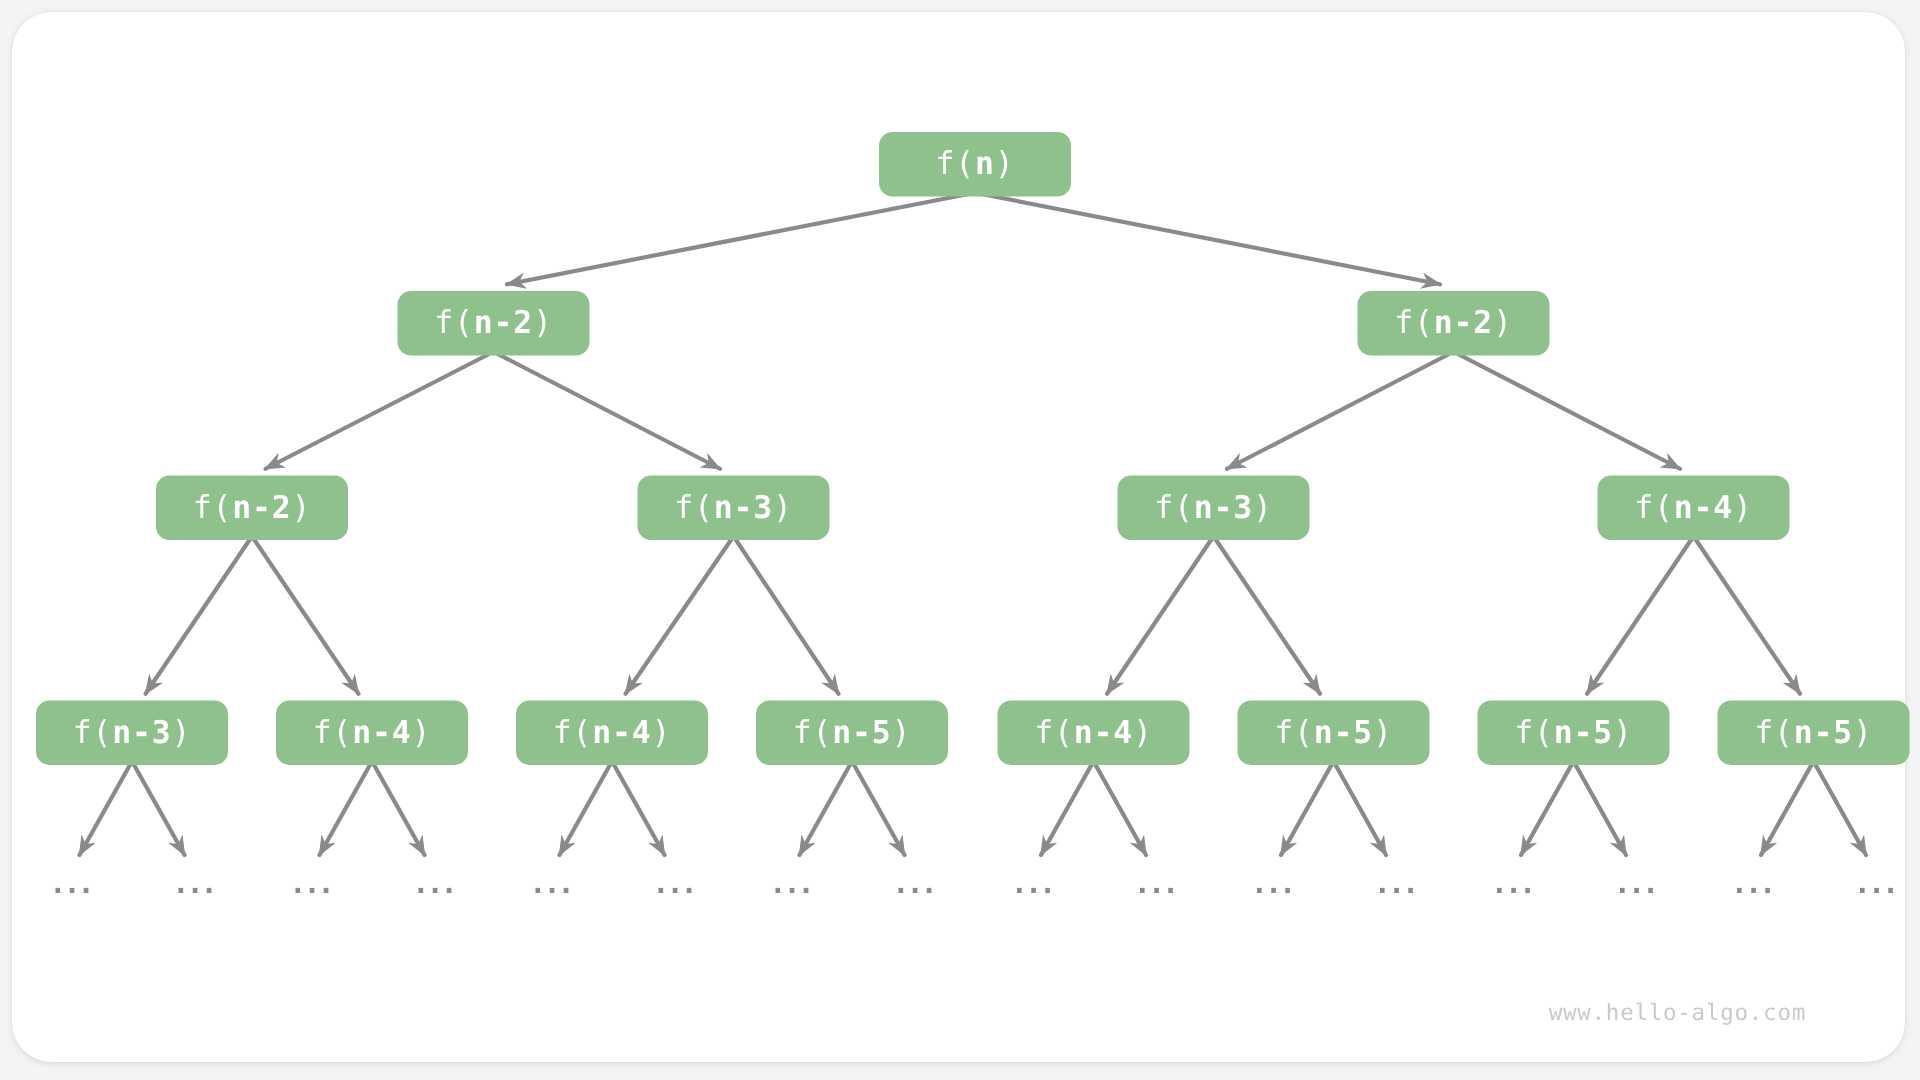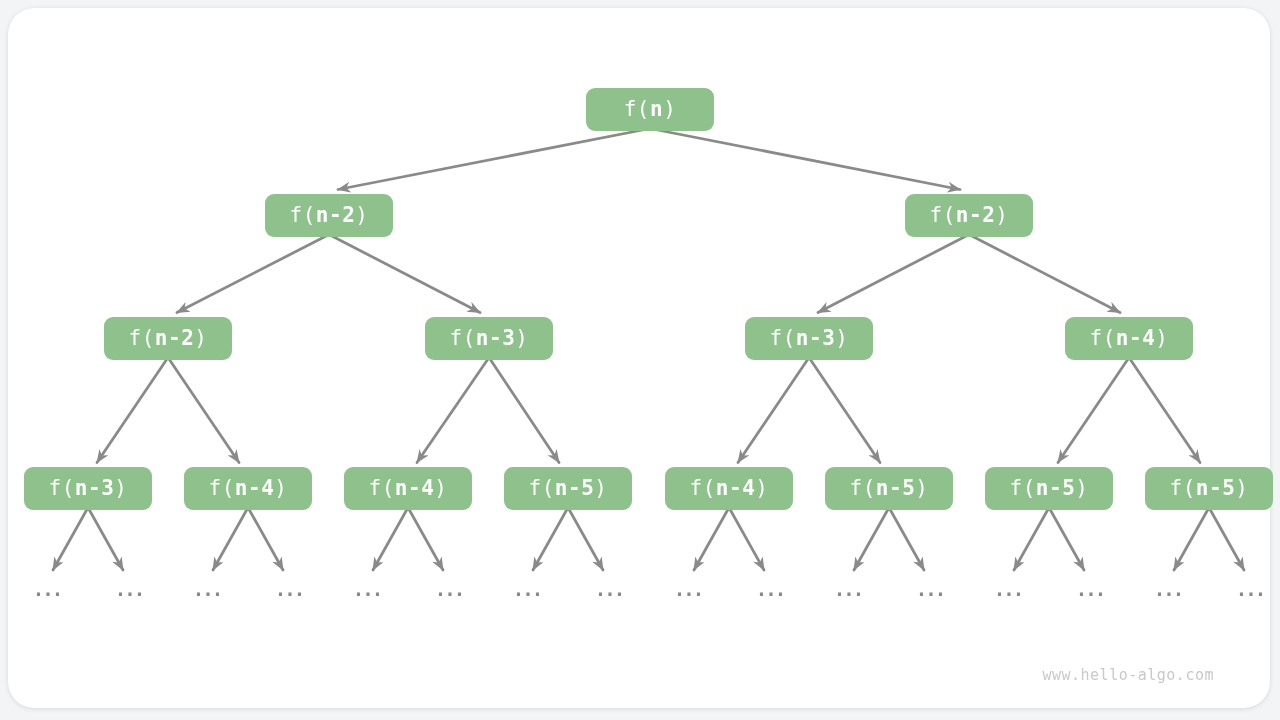--- a/index.html
+++ b/index.html
@@ -54,21 +54,21 @@
     transform:translateX(-50%);
     color:var(--dots);
     font-size:19px;
     font-weight:bold;
     letter-spacing:-2px;
     line-height:19px;
     white-space:nowrap;
   }
   .watermark{
     position:absolute;
-    right:56px;bottom:24px;
+    right:66px;bottom:24px;
     color:var(--watermark);
     font-size:15px;
     letter-spacing:0.5px;
   }
 </style>
 </head>
 <body>
 
 <div class="card">
   <div class="canvas">

